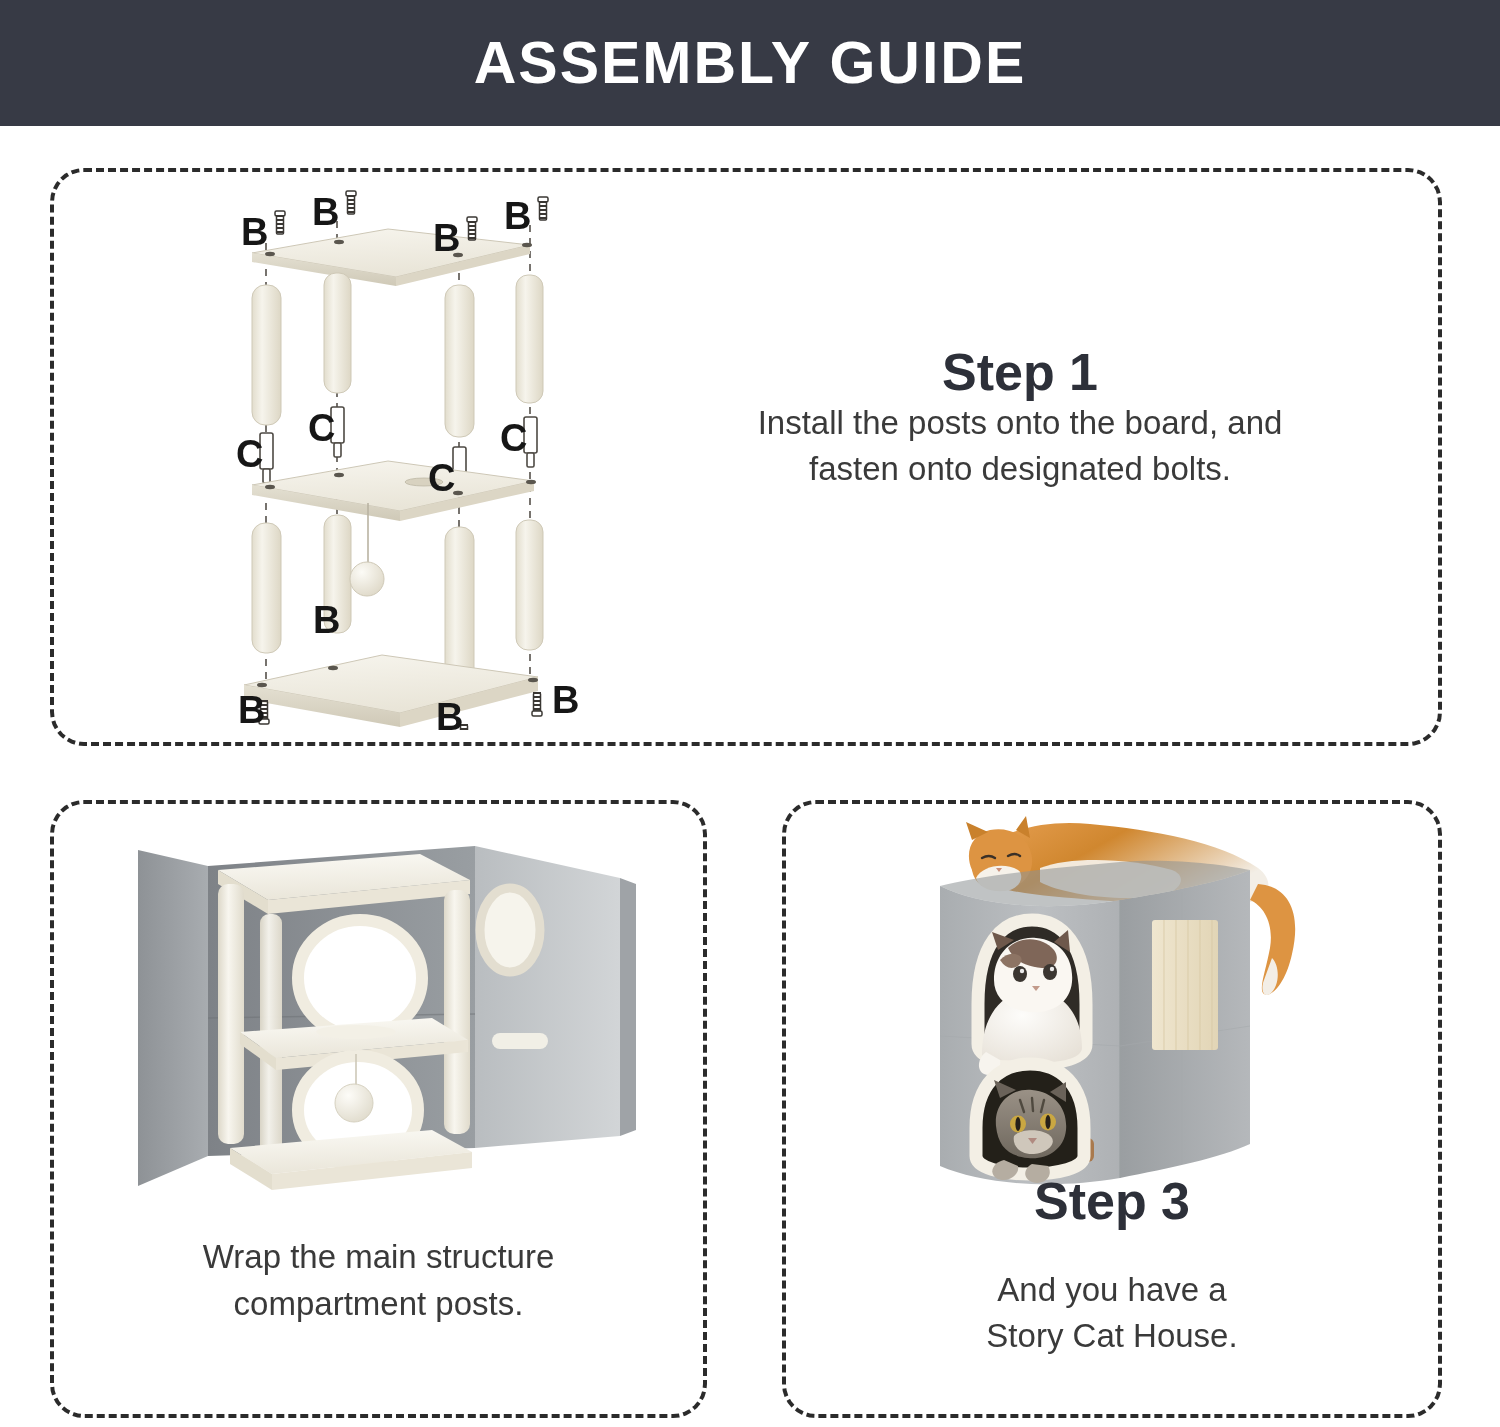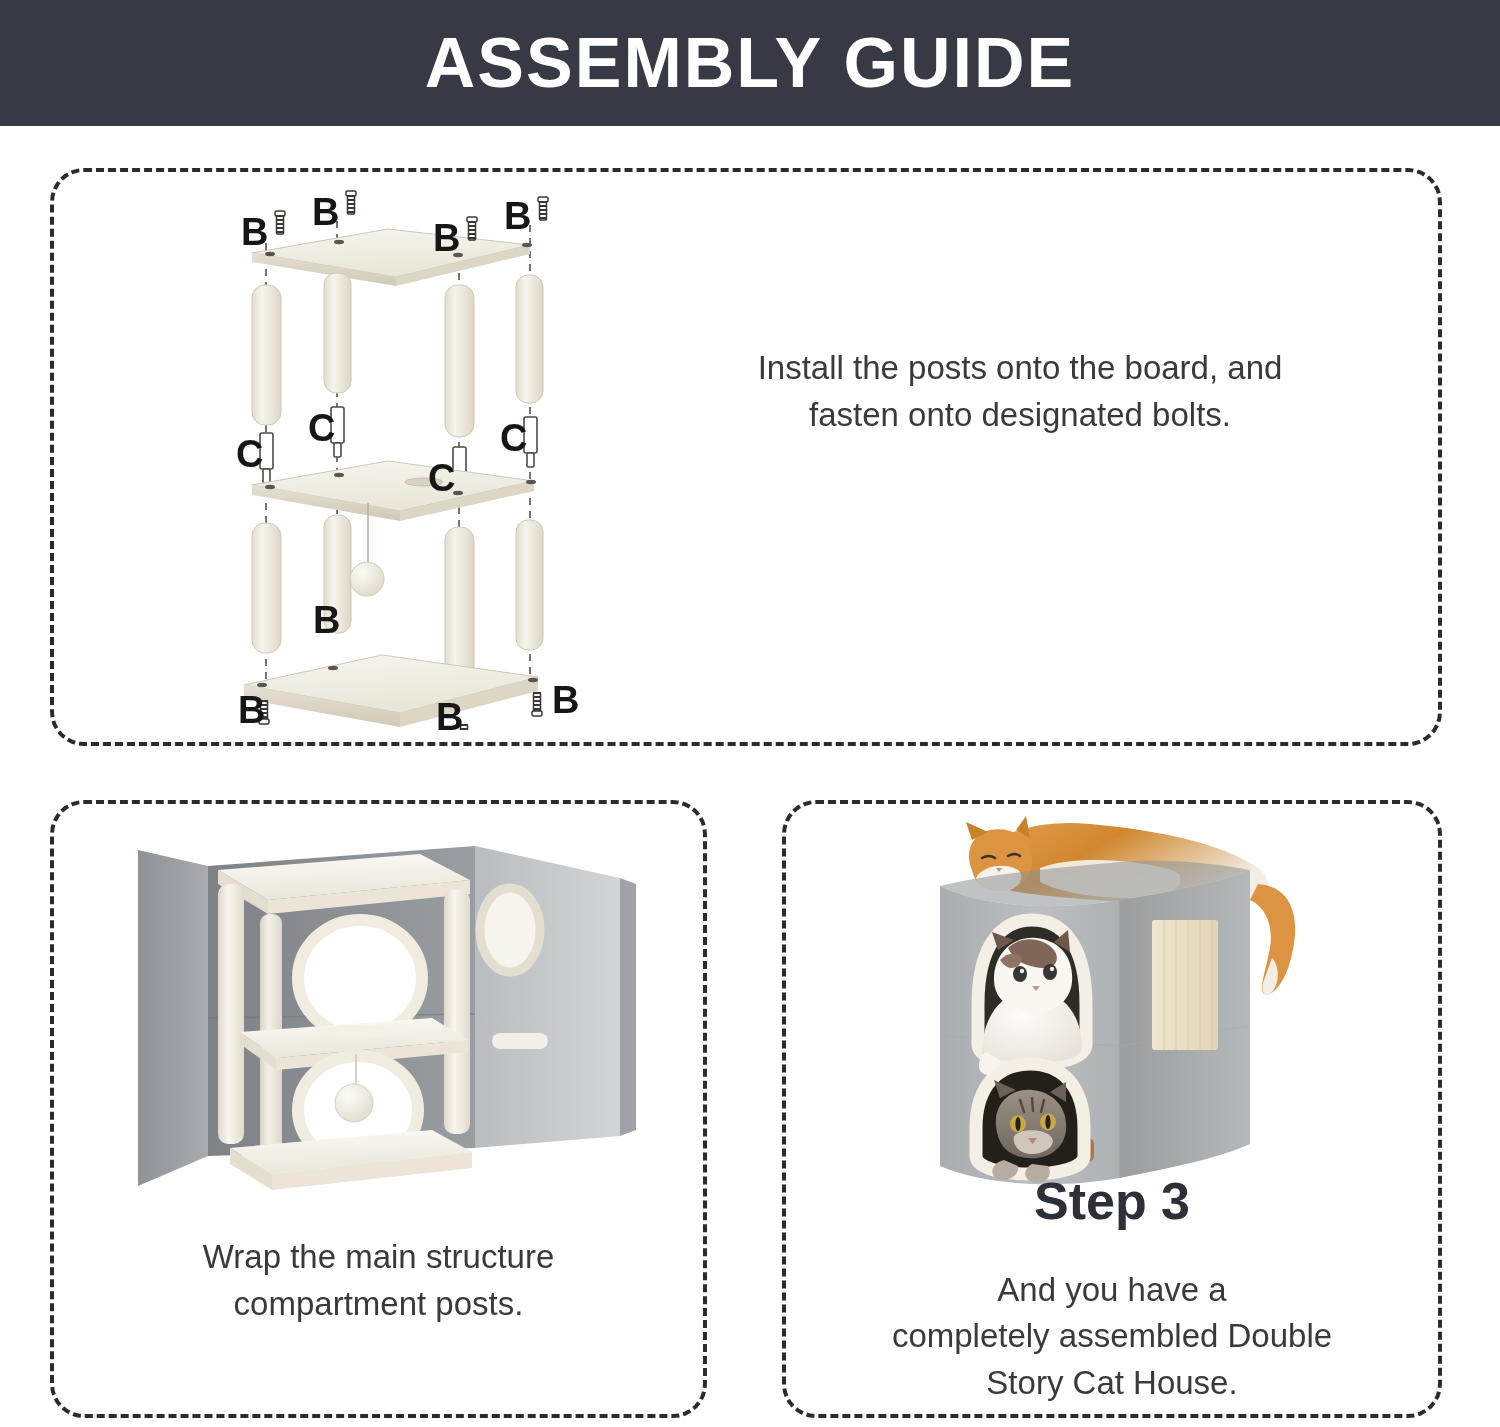--- a/index.html
+++ b/index.html
@@ -21,21 +21,21 @@
     left: 0; top: 0;
     width: 1500px;
     height: 126px;
     background: #373a45;
     display: flex;
     align-items: center;
     justify-content: center;
   }
   .header-title {
     color: #ffffff;
-    font-size: 70px;
+    font-size: 59px;
     font-weight: 700;
     letter-spacing: 2px;
     font-family: "Liberation Sans", sans-serif;
     line-height: 1;
     white-space: nowrap;
   }
 
   
   .panel {
     position: absolute;
@@ -271,20 +271,21 @@
 
       <text x="113" y="448">B</text>
       <text x="38" y="538">B</text>
       <text x="236" y="545">B</text>
       <text x="352" y="528">B</text>
     </g>
   </svg>
 </div>
 
 <div id="step1-text">
+  <div class="step-heading">Step 1</div>
   <div class="step-body">
     <div>Install the posts onto the board, and</div>
     <div>fasten onto designated bolts.</div>
   </div>
 </div>
 
 <div class="panel" id="panel-step2"></div>
 
 <div id="illus-step2">
   <svg width="530" height="392" viewBox="0 0 530 392" xmlns="http://www.w3.org/2000/svg">
@@ -517,16 +518,15 @@
       <path d="M84 352 C 74 354, 68 364, 76 370 C 86 376, 100 368, 98 358 Z" fill="#b5ada1"></path>
       <path d="M112 356 C 104 360, 102 370, 112 374 C 124 378, 134 368, 128 358 Z" fill="#b5ada1"></path>
     </g>
   </svg>
 </div>
 
 <div id="step3-text">
   <div class="step-heading">Step 3</div>
   <div class="step-body">
     <div>And you have a</div>
-    <div>completely assembled Double</div>
     <div>Story Cat House.</div>
   </div>
 </div>
 
 </body></html>

